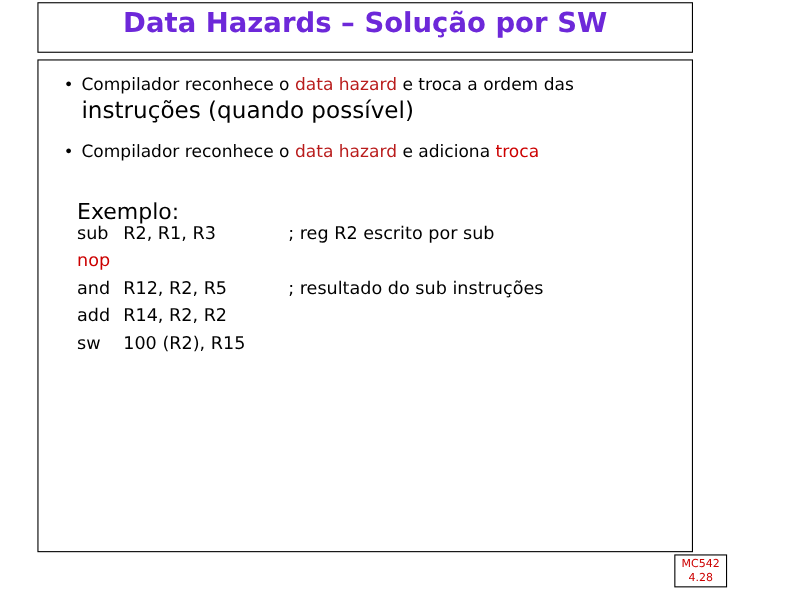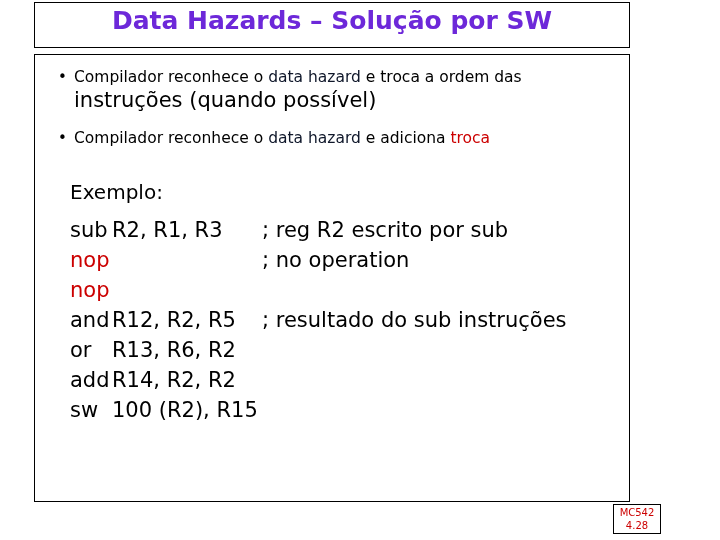--- a/index.html
+++ b/index.html
@@ -79,32 +79,32 @@
   .bullet-line2 {
     padding-left: 30px;
     font-size: 21px;
     color: #000000;
     margin-top: 2px;
   }
   .red {
     color: #cc0000;
   }
   .blue {
-    color: #0f172a;
+    color: #b91c1c;
   }
   .example {
     margin-top: 34px;
     padding-left: 26px;
     font-size: 20px;
     color: #000000;
   }
   .code {
-    margin-top: 16px;
+    margin-top: 0;
     padding-left: 26px;
-    font-size: 21px;
+    font-size: 16px;
     color: #000000;
   }
   .code-row {
     display: block;
     white-space: nowrap;
     margin-bottom: 9px;
     line-height: 1.0;
   }
   .c-op {
     display: inline-block;
@@ -163,30 +163,24 @@
       <span>Compilador reconhece o </span><span class="blue">data hazard</span><span> e adiciona </span><span class="red">troca</span>
     </div>
 
     <div class="example">Exemplo:</div>
 
     <div class="code">
       <span class="code-row">
         <span class="c-op">sub</span><span class="c-args">R2, R1, R3</span><span class="c-cmt">; reg R2 escrito por sub</span>
       </span>
       <span class="code-row">
-        <span class="c-op red">nop</span><span class="c-args"></span><span class="c-cmt">; no operation</span>
-      </span>
-      <span class="code-row">
         <span class="c-op red">nop</span><span class="c-args"></span><span class="c-cmt"></span>
       </span>
       <span class="code-row">
         <span class="c-op">and</span><span class="c-args">R12, R2, R5</span><span class="c-cmt">; resultado do sub instruções</span>
-      </span>
-      <span class="code-row">
-        <span class="c-op">or</span><span class="c-args">R13, R6, R2</span><span class="c-cmt"></span>
       </span>
       <span class="code-row">
         <span class="c-op">add</span><span class="c-args">R14, R2, R2</span><span class="c-cmt"></span>
       </span>
       <span class="code-row">
         <span class="c-op">sw</span><span class="c-args">100 (R2), R15</span><span class="c-cmt"></span>
       </span>
     </div>
 
   </div>

